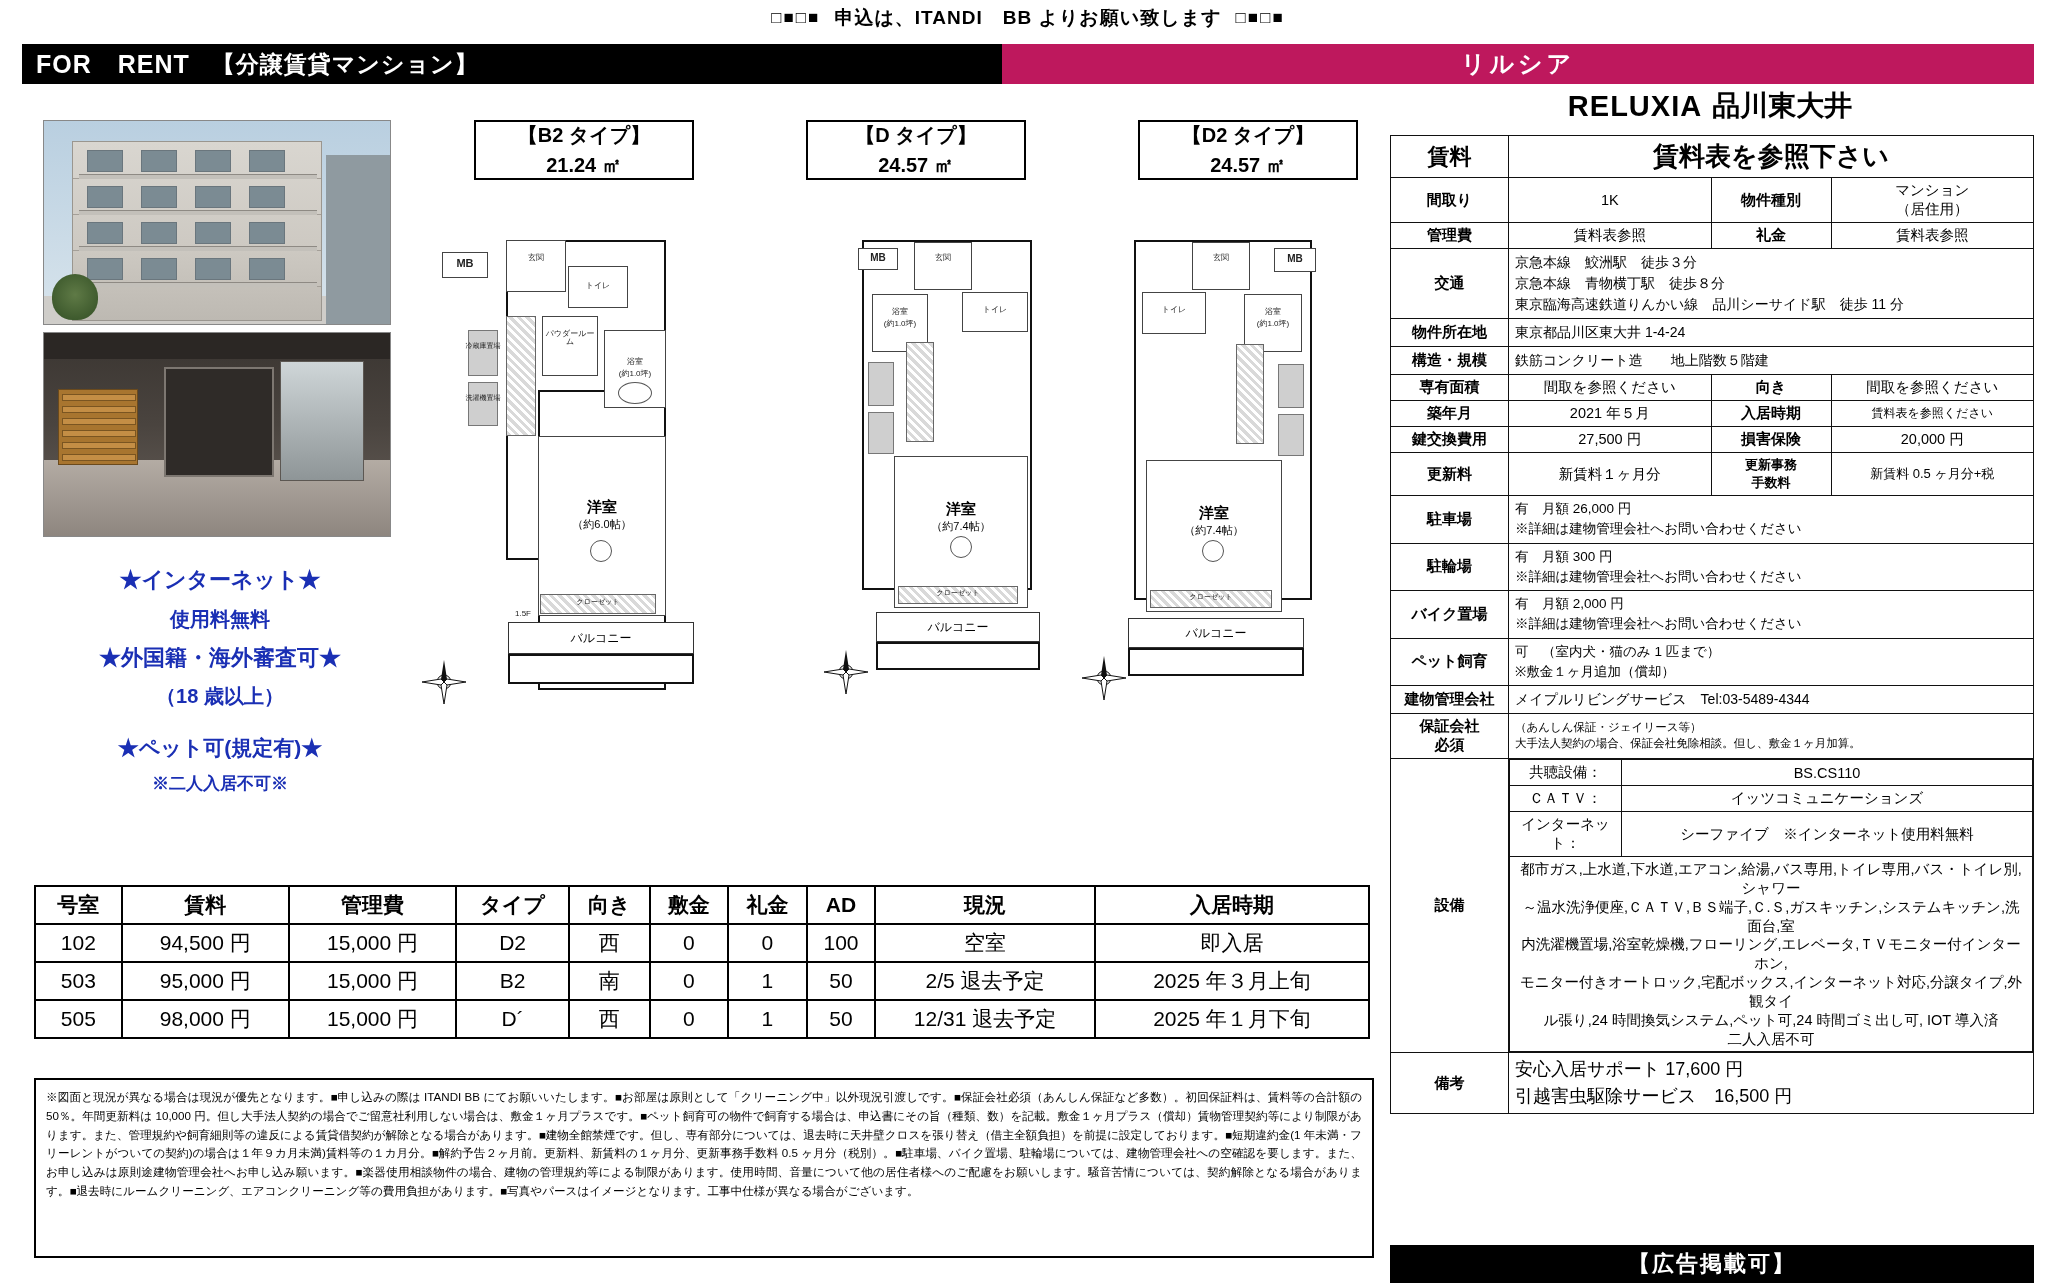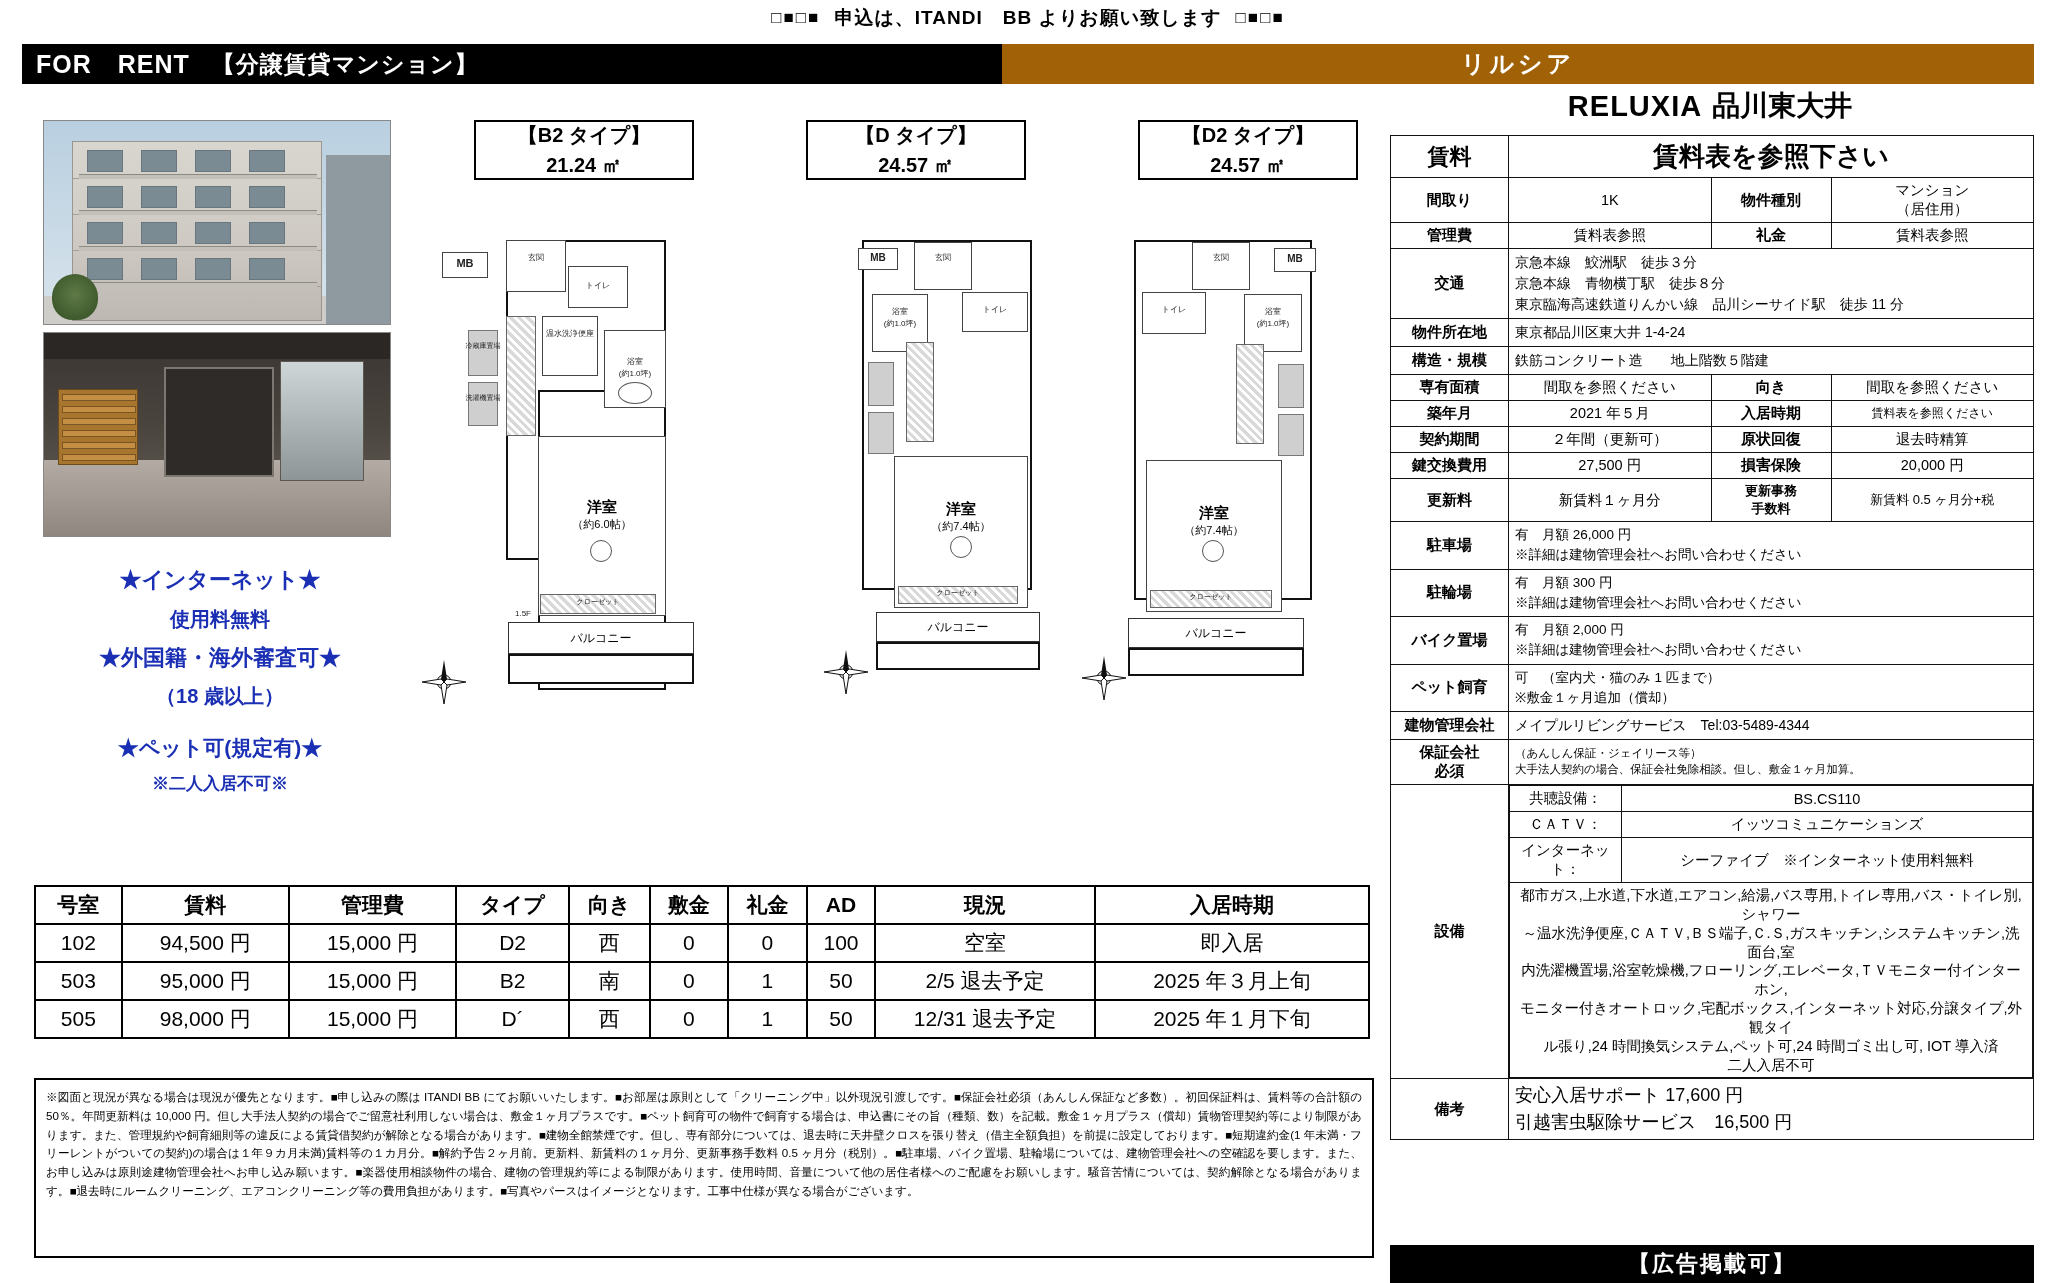--- a/index.html
+++ b/index.html
@@ -25,21 +25,21 @@
   
   .titlebar {
     position:absolute; left:22px; top:44px; width:980px; height:40px;
     background:#000; color:#fff;
     display:flex; align-items:center; padding-left:14px;
     font-size:25px; font-weight:bold; letter-spacing:1px;
   }
   .titlebar .jp { font-size:23px; }
   .titlebar-right {
     position:absolute; left:1002px; top:44px; width:1032px; height:40px;
-    background:#a16207; color:#fff;
+    background:#be185d; color:#fff;
     display:flex; align-items:center; justify-content:center;
     font-size:24px; font-weight:bold; letter-spacing:4px;
   }
   .rel-wrap {
     position:absolute; left:1390px; top:84px; width:640px; height:44px;
     display:flex; align-items:center; justify-content:center;
   }
   .rel-wrap .en { font-size:29px; font-weight:bold; letter-spacing:1px; }
   .rel-wrap .jp { font-size:28px; font-weight:bold; margin-left:10px; }
 
@@ -262,21 +262,21 @@
     <div class="pl-room" style="left:10px; top:22px; width:46px; height:26px;"></div>
     <div class="pl-tiny" style="left:10px; top:28px; width:46px; font-size:11px; font-weight:bold;">MB</div>
 
     <div class="pl-room" style="left:74px; top:10px; width:60px; height:52px;"></div>
     <div class="pl-tiny" style="left:76px; top:24px; width:56px;">玄関</div>
 
     <div class="pl-room" style="left:136px; top:36px; width:60px; height:42px;"></div>
     <div class="pl-tiny" style="left:138px; top:52px; width:56px;">トイレ</div>
 
     <div class="pl-room" style="left:110px; top:86px; width:56px; height:60px;"></div>
-    <div class="pl-tiny" style="left:112px; top:100px; width:52px;">温水洗浄便座</div>
+    <div class="pl-tiny" style="left:112px; top:100px; width:52px;">パウダールーム</div>
 
     <div class="pl-room" style="left:172px; top:100px; width:62px; height:78px;"></div>
     <div class="pl-tiny" style="left:174px; top:128px; width:58px;">浴室</div>
     <div class="pl-tiny" style="left:174px; top:140px; width:58px;">(約1.0坪)</div>
     <div class="pl-circ" style="left:186px; top:152px; width:34px; height:22px;"></div>
 
     <div class="pl-grey" style="left:36px; top:100px; width:30px; height:46px;"></div>
     <div class="pl-tiny" style="left:32px; top:112px; width:38px; font-size:7px;">冷蔵庫置場</div>
     <div class="pl-grey" style="left:36px; top:152px; width:30px; height:44px;"></div>
     <div class="pl-tiny" style="left:30px; top:164px; width:42px; font-size:7px;">洗濯機置場</div>
@@ -421,26 +421,20 @@
       <td class="hd">向き</td>
       <td>間取を参照ください</td>
     </tr>
     <tr>
       <td class="hd">築年月</td>
       <td>2021 年５月</td>
       <td class="hd">入居時期</td>
       <td style="font-size:12px;">賃料表を参照ください</td>
     </tr>
     <tr>
-      <td class="hd">契約期間</td>
-      <td>２年間（更新可）</td>
-      <td class="hd">原状回復</td>
-      <td>退去時精算</td>
-    </tr>
-    <tr>
       <td class="hd">鍵交換費用</td>
       <td>27,500 円</td>
       <td class="hd">損害保険</td>
       <td>20,000 円</td>
     </tr>
     <tr>
       <td class="hd">更新料</td>
       <td>新賃料１ヶ月分</td>
       <td class="hd" style="white-space:pre-line; font-size:13px;">更新事務
 手数料</td>

